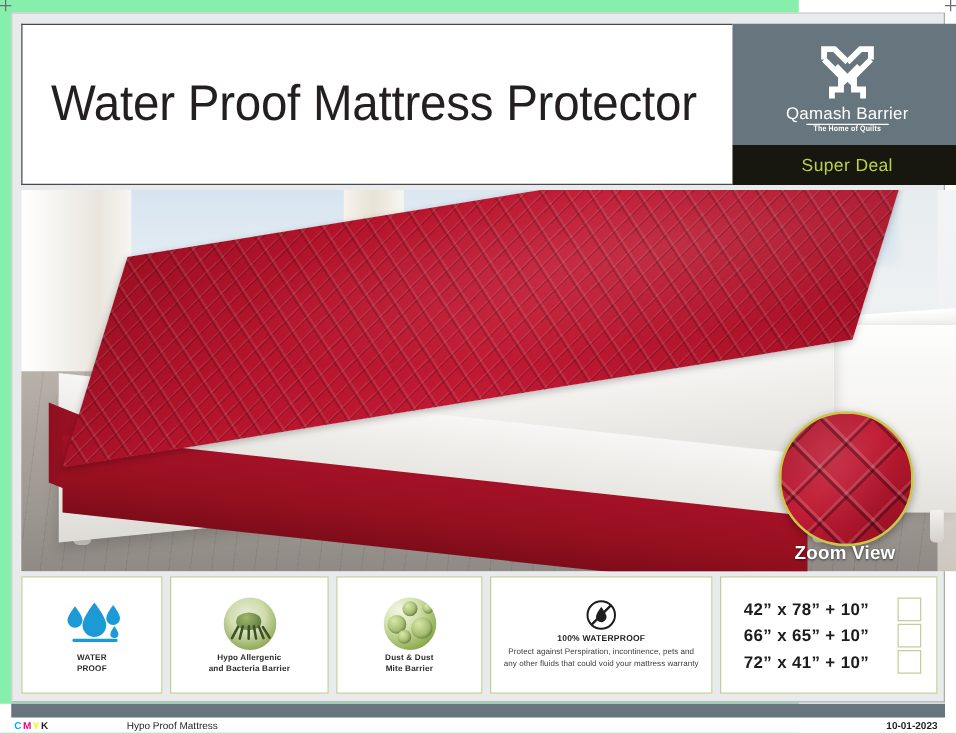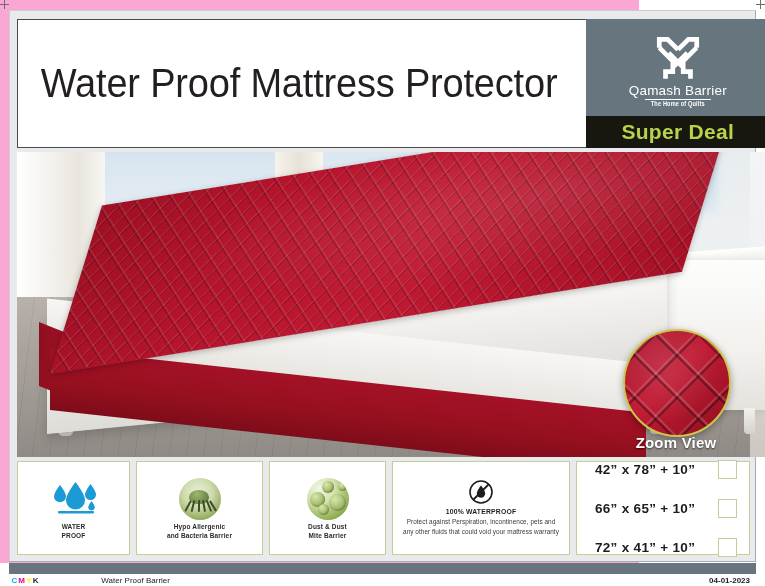--- a/index.html
+++ b/index.html
@@ -13,21 +13,21 @@
     height: 586px;
     overflow: hidden;
     font-family: "Liberation Sans", sans-serif;
   }
 
   
   #artboard {
     position: relative;
     width: 639px;
     height: 586px;
-    background: #f9a8d4;
+    background: #86efac;
   }
   .crop-mark {
     position: absolute;
     background: #6d6d6d;
   }
   .cm-v { width: 1px; height: 9px; }
   .cm-h { height: 1px; width: 9px; }
 
   
   #card {
@@ -118,25 +118,24 @@
   }
   #super-deal {
     flex: 0 0 32px;
     background: #17170f;
     display: flex;
     align-items: center;
     justify-content: center;
   }
   #super-deal-text {
     font-family: "Liberation Sans Narrow", "Liberation Sans", sans-serif;
-    font-size: 21px;
+    font-size: 14px;
     color: #b8d24a;
     letter-spacing: 0.3px;
     white-space: nowrap;
-    font-weight: bold;
   }
 
   
   #hero {
     position: absolute;
     left: 7px;
     top: 141px;
     width: 733px;
     height: 305px;
     overflow: hidden;
@@ -408,21 +407,21 @@
 
   #sizes-panel {
     flex: 0 0 174px;
     background: #ffffff;
     border: 1px solid #c3cf9a;
     box-sizing: border-box;
     display: flex;
     flex-direction: column;
     align-items: center;
     justify-content: center;
-    gap: 20px;
+    gap: 2px;
     padding: 4px 0;
   }
   .size-row {
     display: flex;
     align-items: center;
     gap: 11px;
     width: 148px;
   }
   .size-text {
     flex: 1 1 auto;
@@ -651,17 +650,17 @@
 
   <div id="footer">
     <div id="footer-band"></div>
     <div id="footer-row">
       <div id="cmyk">
         <span class="ink-c">C</span>
         <span class="ink-m">M</span>
         <span class="ink-y">Y</span>
         <span class="ink-k">K</span>
       </div>
-      <div id="footer-title">Water Proof Barrier</div>
-      <div id="footer-date">04-01-2023</div>
+      <div id="footer-title">Hypo Proof Mattress</div>
+      <div id="footer-date">10-01-2023</div>
     </div>
   </div>
 </div>
 
 </body></html>

